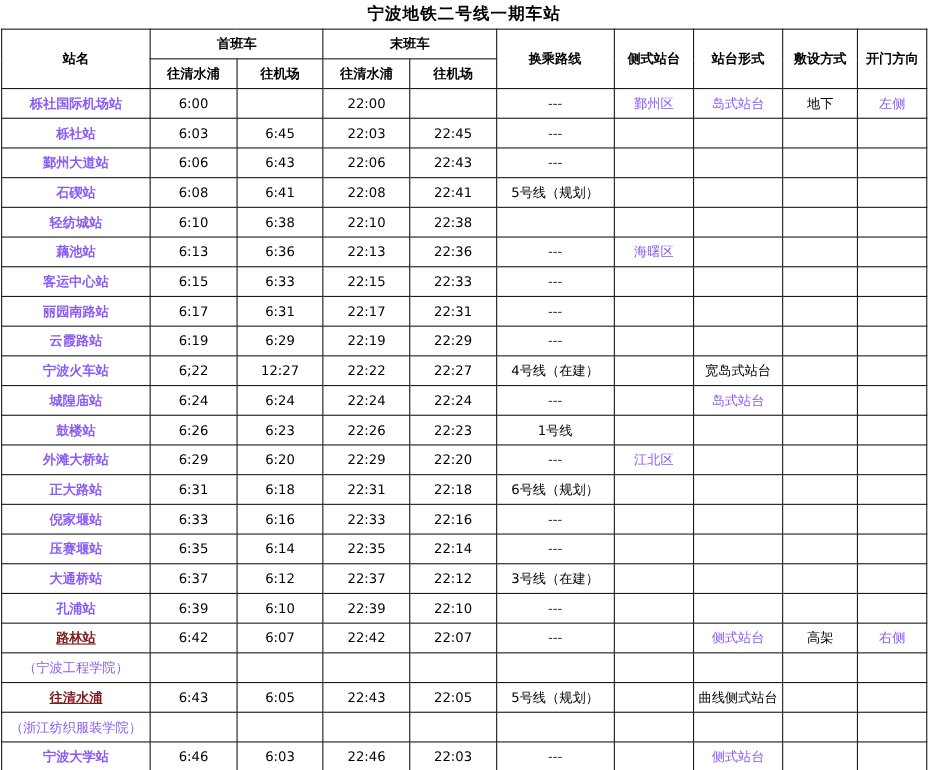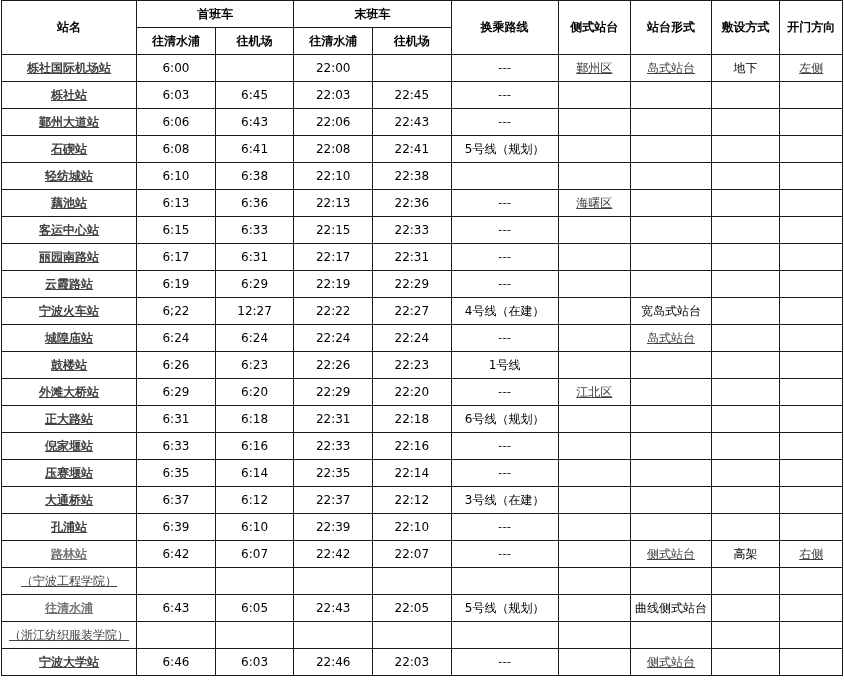--- a/index.html
+++ b/index.html
@@ -49,25 +49,24 @@
     font-size: 12.5px;
     height: 24px;
   }
   .dircell {
     font-weight: bold;
     font-size: 12.5px;
     height: 22px;
     margin-top: 31px;
   }
   .link {
-    color: #404040;
-    text-decoration: underline;
+    color: #8b5cf6;
   }
   .linkgreen {
-    color: #737373;
+    color: #7f1d1d;
     text-decoration: underline;
   }
   .plain {
     color: #000;
     margin-left: 42px;
   }
   .station {
     font-weight: bold;
     font-size: 13px;
   }
@@ -92,20 +91,21 @@
   col.c5 { width: 106px; }
   col.c6 { width: 72px; }
   col.c7 { width: 80px; }
   col.c8 { width: 68px; }
   col.c9 { width: 62px; }
 </style>
 </head>
 <body>
 
 <div class="page">
+  <div class="title">宁波地铁二号线一期车站</div>
 
   <table class="metro">
     <colgroup>
       <col class="c0">
         <col class="c1">
         <col class="c2">
         <col class="c3">
         <col class="c4">
       <col class="c5">
         <col class="c6">

